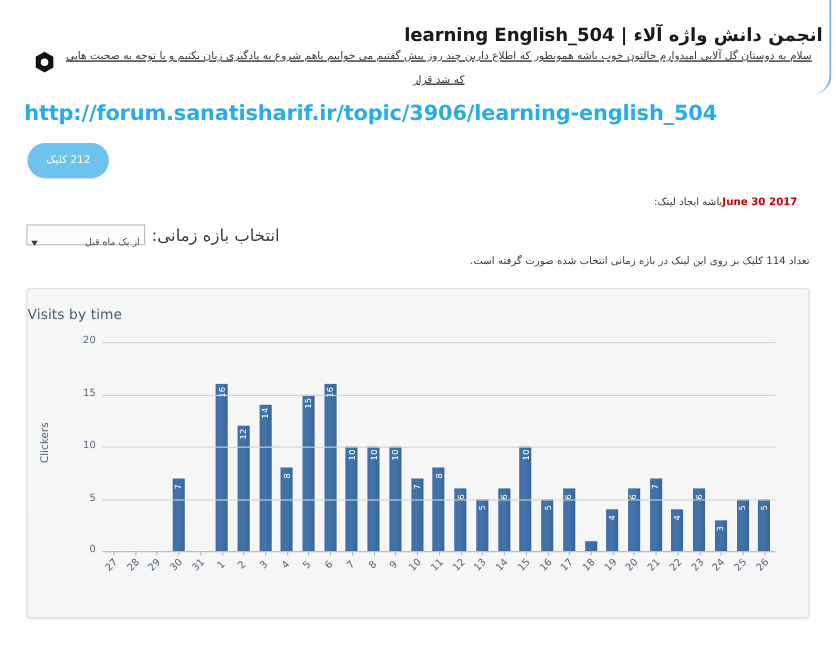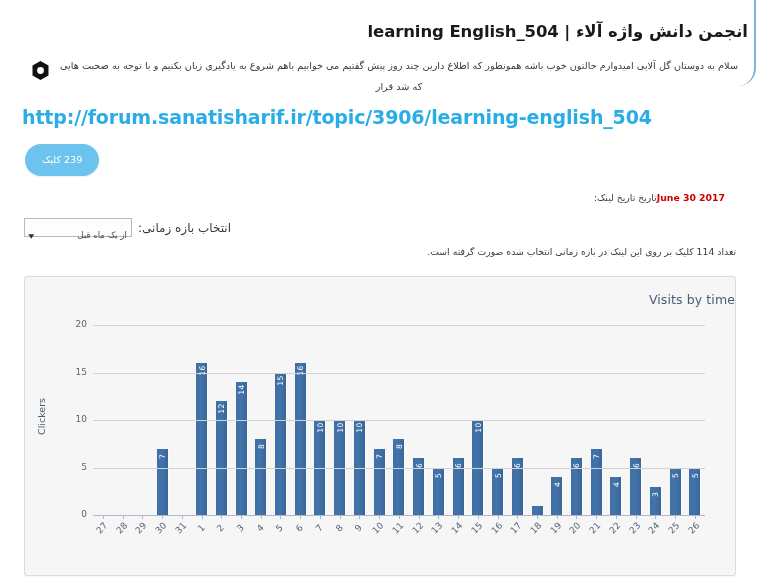--- a/index.html
+++ b/index.html
@@ -50,23 +50,23 @@
     text-align: right;
     unicode-bidi: plaintext;
     letter-spacing: -0.1px;
   }
   .title-row {
     text-align: left;
   }
 
   .body-block {
     position: relative;
-    margin-top: 14px;
     padding-right: 4px;
     padding-left: 48px;
+    text-decoration: underline;
   }
   .hex-icon {
     position: absolute;
     left: 18px;
     top: 5px;
     width: 21px;
     height: 21px;
   }
   p.post-text {
     direction: rtl;
@@ -128,21 +128,21 @@
     display: flex;
     flex-direction: row;
     justify-content: flex-start;
     align-items: center;
     direction: rtl;
     gap: 6px;
     margin-bottom: 9px;
   }
   .range-spacer { flex: 1; }
   .range-label {
-    font-size: 12px;
+    font-size: 15px;
     color: #3a3a3a;
     text-align: center;
   }
   .range-select {
     width: 108px;
     height: 19px;
     border: 1px solid #b9b9b9;
     background: #fdfdfd;
     display: flex;
     flex-direction: row;
@@ -169,21 +169,21 @@
     position: relative;
     margin: 19px 12px 0 12px;
     height: 300px;
     background: #f6f6f6;
     border: 1px solid #dcdcdc;
     border-radius: 3px;
     box-shadow: 0 1px 2px rgba(0,0,0,0.05);
     box-sizing: border-box;
   }
   .chart-title {
-    text-align: right;
+    text-align: left;
     font-size: 12.5px;
     color: #4a5e73;
     padding-top: 15px;
     letter-spacing: 0.1px;
   }
   .chart-body {
     position: absolute;
     left: 0; right: 0;
     top: 40px;
     bottom: 0;
@@ -306,26 +306,26 @@
         <polygon points="10.5,1 18.5,5.6 18.5,15.4 10.5,20 2.5,15.4 2.5,5.6" fill="#111111"></polygon>
         <circle cx="10.5" cy="10.5" r="3.4" fill="#ffffff"></circle>
       </svg>
     </span>
     <p class="post-text">سلام به دوستان گل آلایی امیدوارم حالتون خوب باشه همونطور که اطلاع دارین چند روز پیش گفتیم می خوابیم باهم شروع به یادگیری زبان بکنیم و با توجه به صحبت هایی که شد قرار</p>
   </div>
 
   <a class="post-link" href="#">http://forum.sanatisharif.ir/topic/3906/learning-english_504</a>
 
   <div>
-    <span class="click-badge">239 کلیک</span>
+    <span class="click-badge">212 کلیک</span>
   </div>
 
   <div class="meta-area">
     <div class="created-date">
-      <span class="date-value">June 30 2017</span><span>تاریخ تاریخ لینک:</span>
+      <span class="date-value">June 30 2017</span><span>باشه ایجاد لینک:</span>
     </div>
 
     <div class="range-row">
       <span class="range-spacer"></span>
       <span class="range-label">انتخاب بازه زمانی:</span>
       <div class="range-select">
         <span class="range-sel-value">از یک ماه قبل</span>
         <span class="caret">▼</span>
       </div>
     </div>

